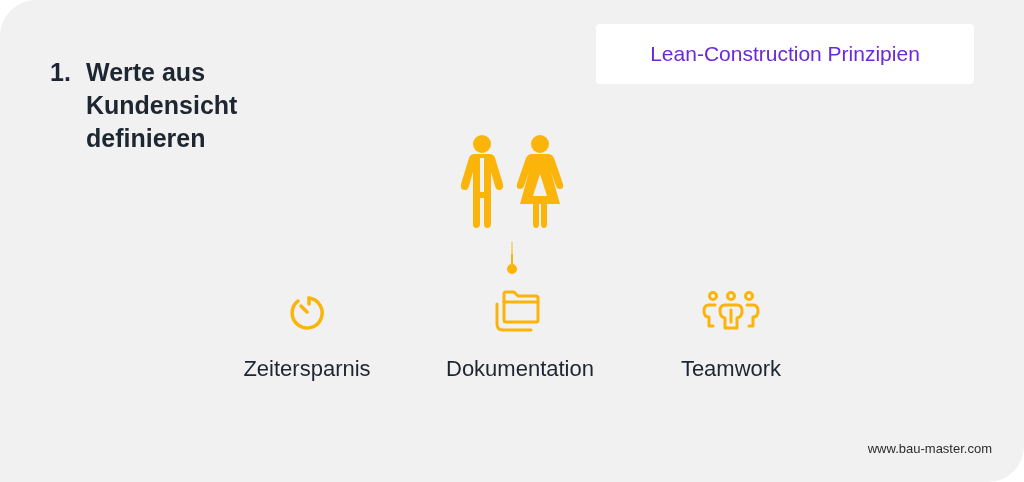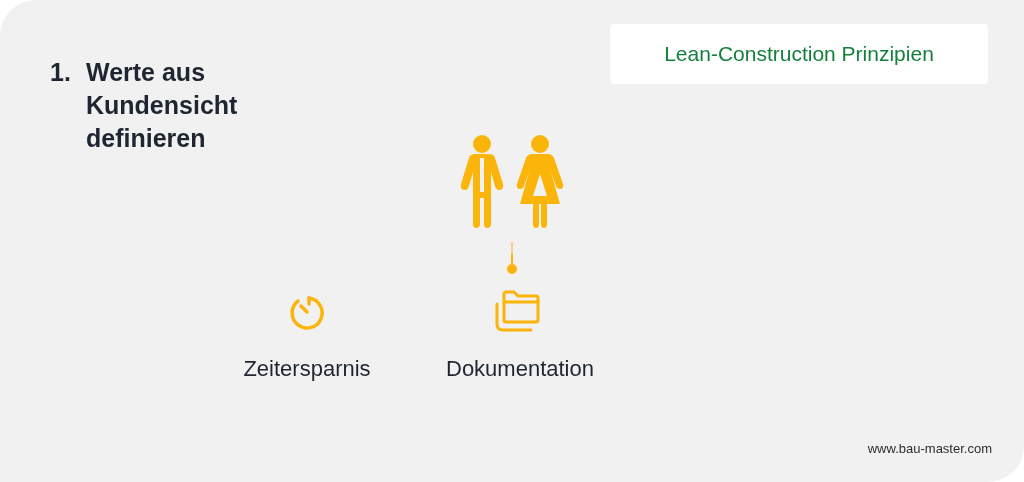--- a/index.html
+++ b/index.html
@@ -4,23 +4,23 @@
   <style>
     html, body { margin: 0; padding: 0; background: #ffffff; }
     body { width: 1024px; height: 482px; position: relative; overflow: hidden;
            font-family: "Liberation Sans", "DejaVu Sans", sans-serif; }
     .panel { position: absolute; left: 0; top: 0; width: 1024px; height: 482px;
              background: #f1f1f1; border-radius: 36px 0 36px 0; }
     .headline { position: absolute; left: 50px; top: 56px; display: flex; gap: 10px;
                 color: #1e2631; font-weight: 700; font-size: 25px; line-height: 33px; }
     .headline .num { width: 26px; }
     .headline .txt { width: 200px; }
-    .badge { position: absolute; left: 610px; top: 24px; width: 378px; height: 60px;
+    .badge { position: absolute; left: 596px; top: 24px; width: 378px; height: 60px;
              background: #ffffff; border-radius: 4px; display: flex; align-items: center;
-             justify-content: center; color: #15803d; font-size: 21px; }
+             justify-content: center; color: #6d28d9; font-size: 21px; }
     .people { position: absolute; left: 456px; top: 132px; width: 112px; height: 96px; }
     .connector { position: absolute; left: 504px; top: 240px; width: 16px; height: 36px; }
     .item { position: absolute; top: 290px; width: 200px; text-align: center; }
     .item svg { display: block; margin: 0 auto; }
     .item .label { margin-top: 22px; font-size: 22px; color: #1e2631; }
     .footer { position: absolute; right: 32px; top: 441px; font-size: 13px; color: #2c2c2c; }
   </style>
 </head>
 <body>
 
@@ -69,15 +69,29 @@
     <svg width="44" height="44" viewBox="0 0 44 44">
       <g fill="none" stroke="#fbb40a" stroke-width="3.5" stroke-linecap="round">
         <path d="M13 11 A15 15 0 1 0 24 8"></path>
         <line x1="24" y1="8" x2="24" y2="14"></line>
         <line x1="16" y1="16" x2="22" y2="22"></line>
       </g>
     </svg>
     <div class="label">Zeitersparnis</div>
   </div>
 
+  <div class="item" style="left:631px">
+    <svg width="64" height="44" viewBox="0 0 64 44">
+      <g fill="none" stroke="#fbb40a" stroke-width="3" stroke-linecap="round" stroke-linejoin="round">
+        <circle cx="14" cy="6" r="3.5"></circle>
+        <circle cx="32" cy="6" r="3.5"></circle>
+        <circle cx="50" cy="6" r="3.5"></circle>
+        <path d="M16 15 L10 15 Q5 15 5 21 Q5 27 10 27 L10 36 L14 36"></path>
+        <path d="M48 15 L54 15 Q59 15 59 21 Q59 27 54 27 L54 36 L50 36"></path>
+        <path d="M26 15 L38 15 Q43 15 43 21 Q43 27 38 28 L38 38 L26 38 L26 28 Q21 27 21 21 Q21 15 26 15 Z"></path>
+        <line x1="32" y1="20" x2="32" y2="32"></line>
+      </g>
+    </svg>
+    <div class="label">Teamwork</div>
+  </div>
 
   <div class="footer">www.bau-master.com</div>
 </div>
 
 </body></html>

